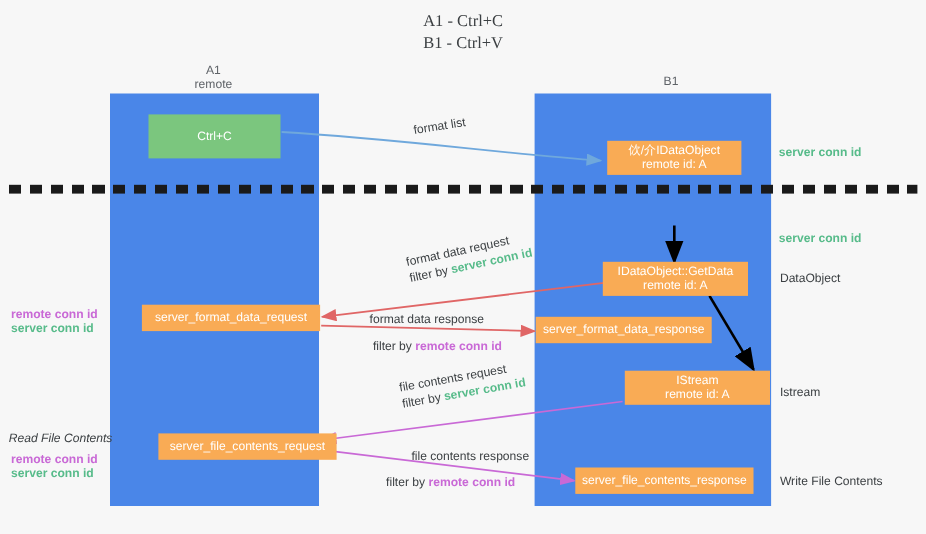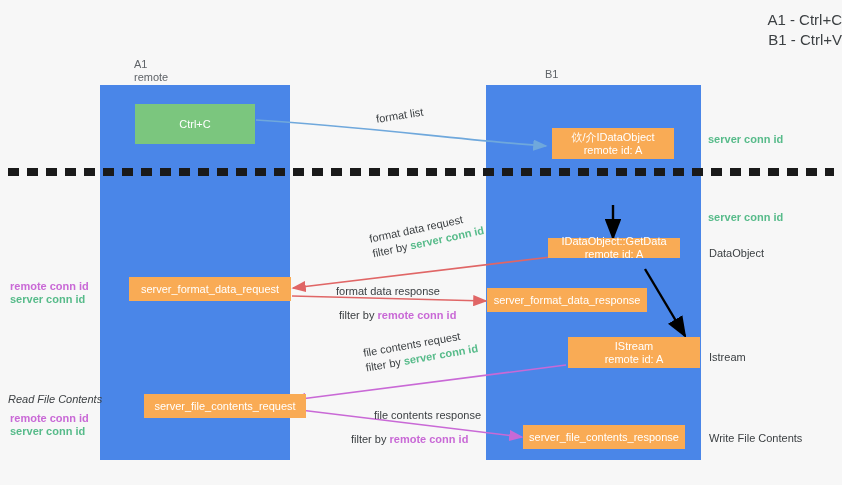--- a/index.html
+++ b/index.html
@@ -8,28 +8,28 @@
     background:#f7f7f7;
     font-family:"Liberation Sans","DejaVu Sans",sans-serif;
     position:relative;overflow:hidden;
     color:#3c4043;
   }
   .canvas{position:absolute;inset:0;}
   .abs{position:absolute;}
 
   
   #title{
-    left:0;top:10px;width:842px;text-align:right;
-    font-size:15px;line-height:20px;color:#3c4043;
+    left:0;top:10px;width:842px;text-align:center;
+    font-size:15px;line-height:20px;color:#3c4043;font-family:Liberation Serif, serif;
   }
   #title div{white-space:pre;}
 
   
   .lane-head{
-    text-align:left;font-size:11px;line-height:13px;color:#5f6368;
+    text-align:center;font-size:11px;line-height:13px;color:#5f6368;
   }
 
   
   .lane{
     background:#4a86e8;
   }
 
   
   .node{
     position:absolute;
@@ -120,21 +120,21 @@
   <div class="node green" style="left:135px;top:104px;width:120px;height:40px;">
     <span>Ctrl+C</span>
   </div>
 
   <div class="node orange" style="left:552px;top:128px;width:122px;height:31px;">
     <span>佽/介IDataObject</span>
     <span>remote id: A</span>
   </div>
 
 
-  <div class="node orange" style="left:548px;top:238px;width:132px;height:20px;">
+  <div class="node orange" style="left:548px;top:238px;width:132px;height:31px;">
     <span>IDataObject::GetData</span>
     <span>remote id: A</span>
   </div>
 
   <div class="node orange" style="left:568px;top:337px;width:132px;height:31px;">
     <span>IStream</span>
     <span>remote id: A</span>
   </div>
 
   <div class="node orange" style="left:129px;top:277px;width:162px;height:24px;">

